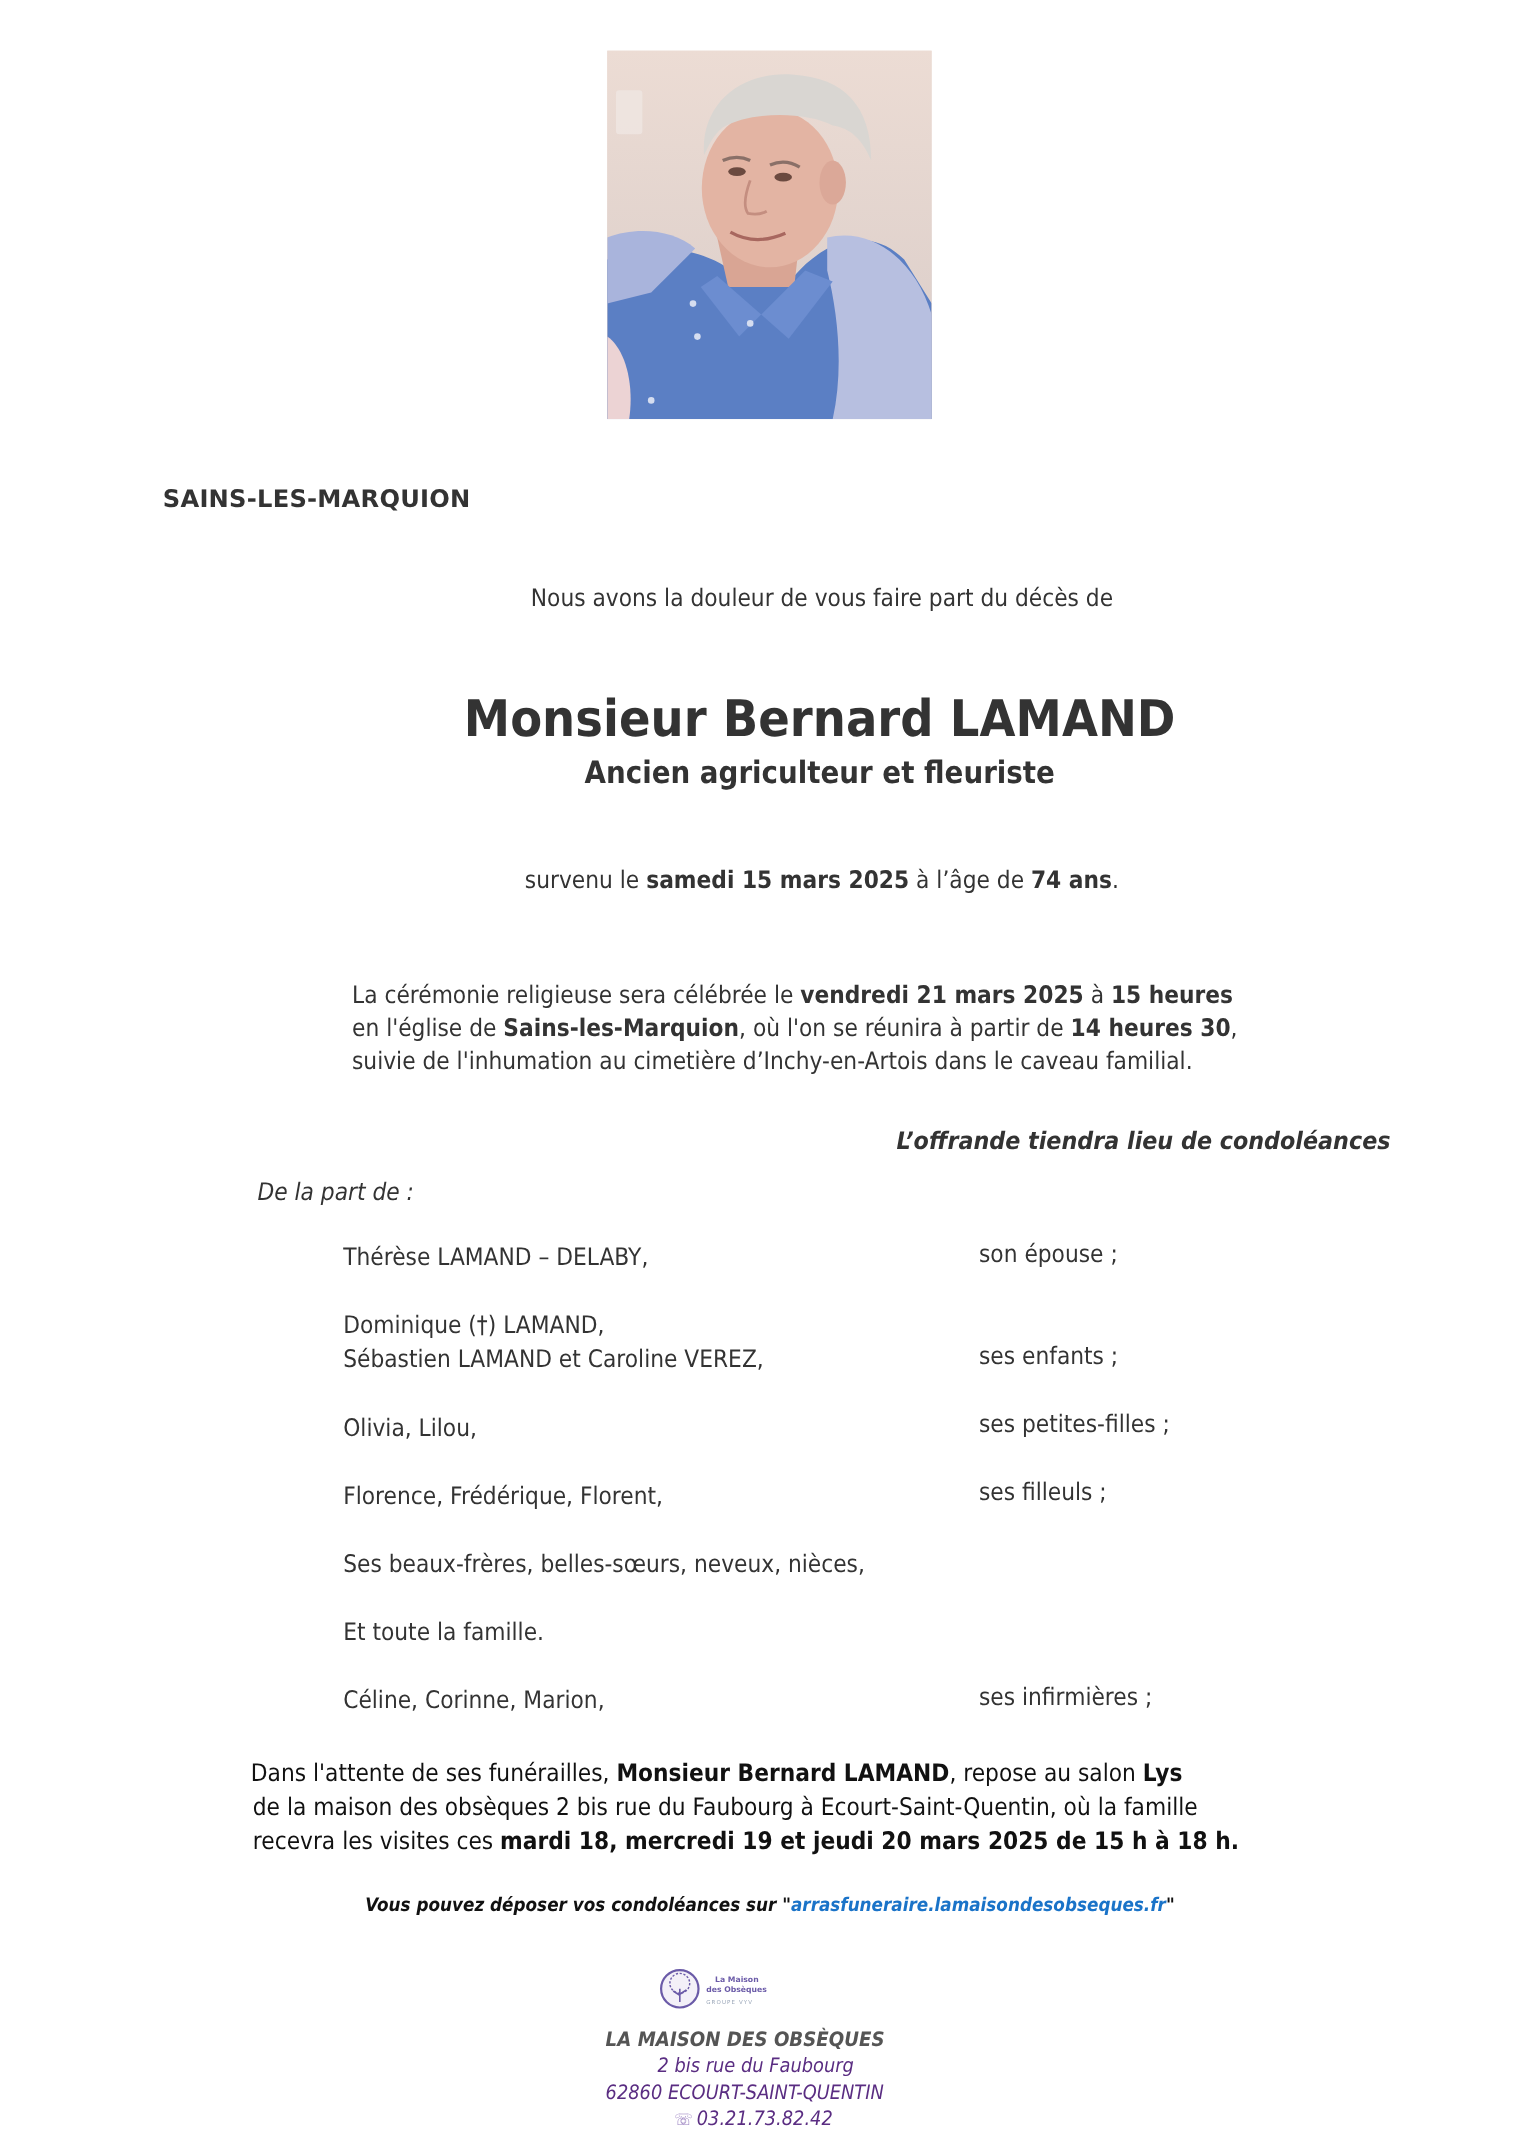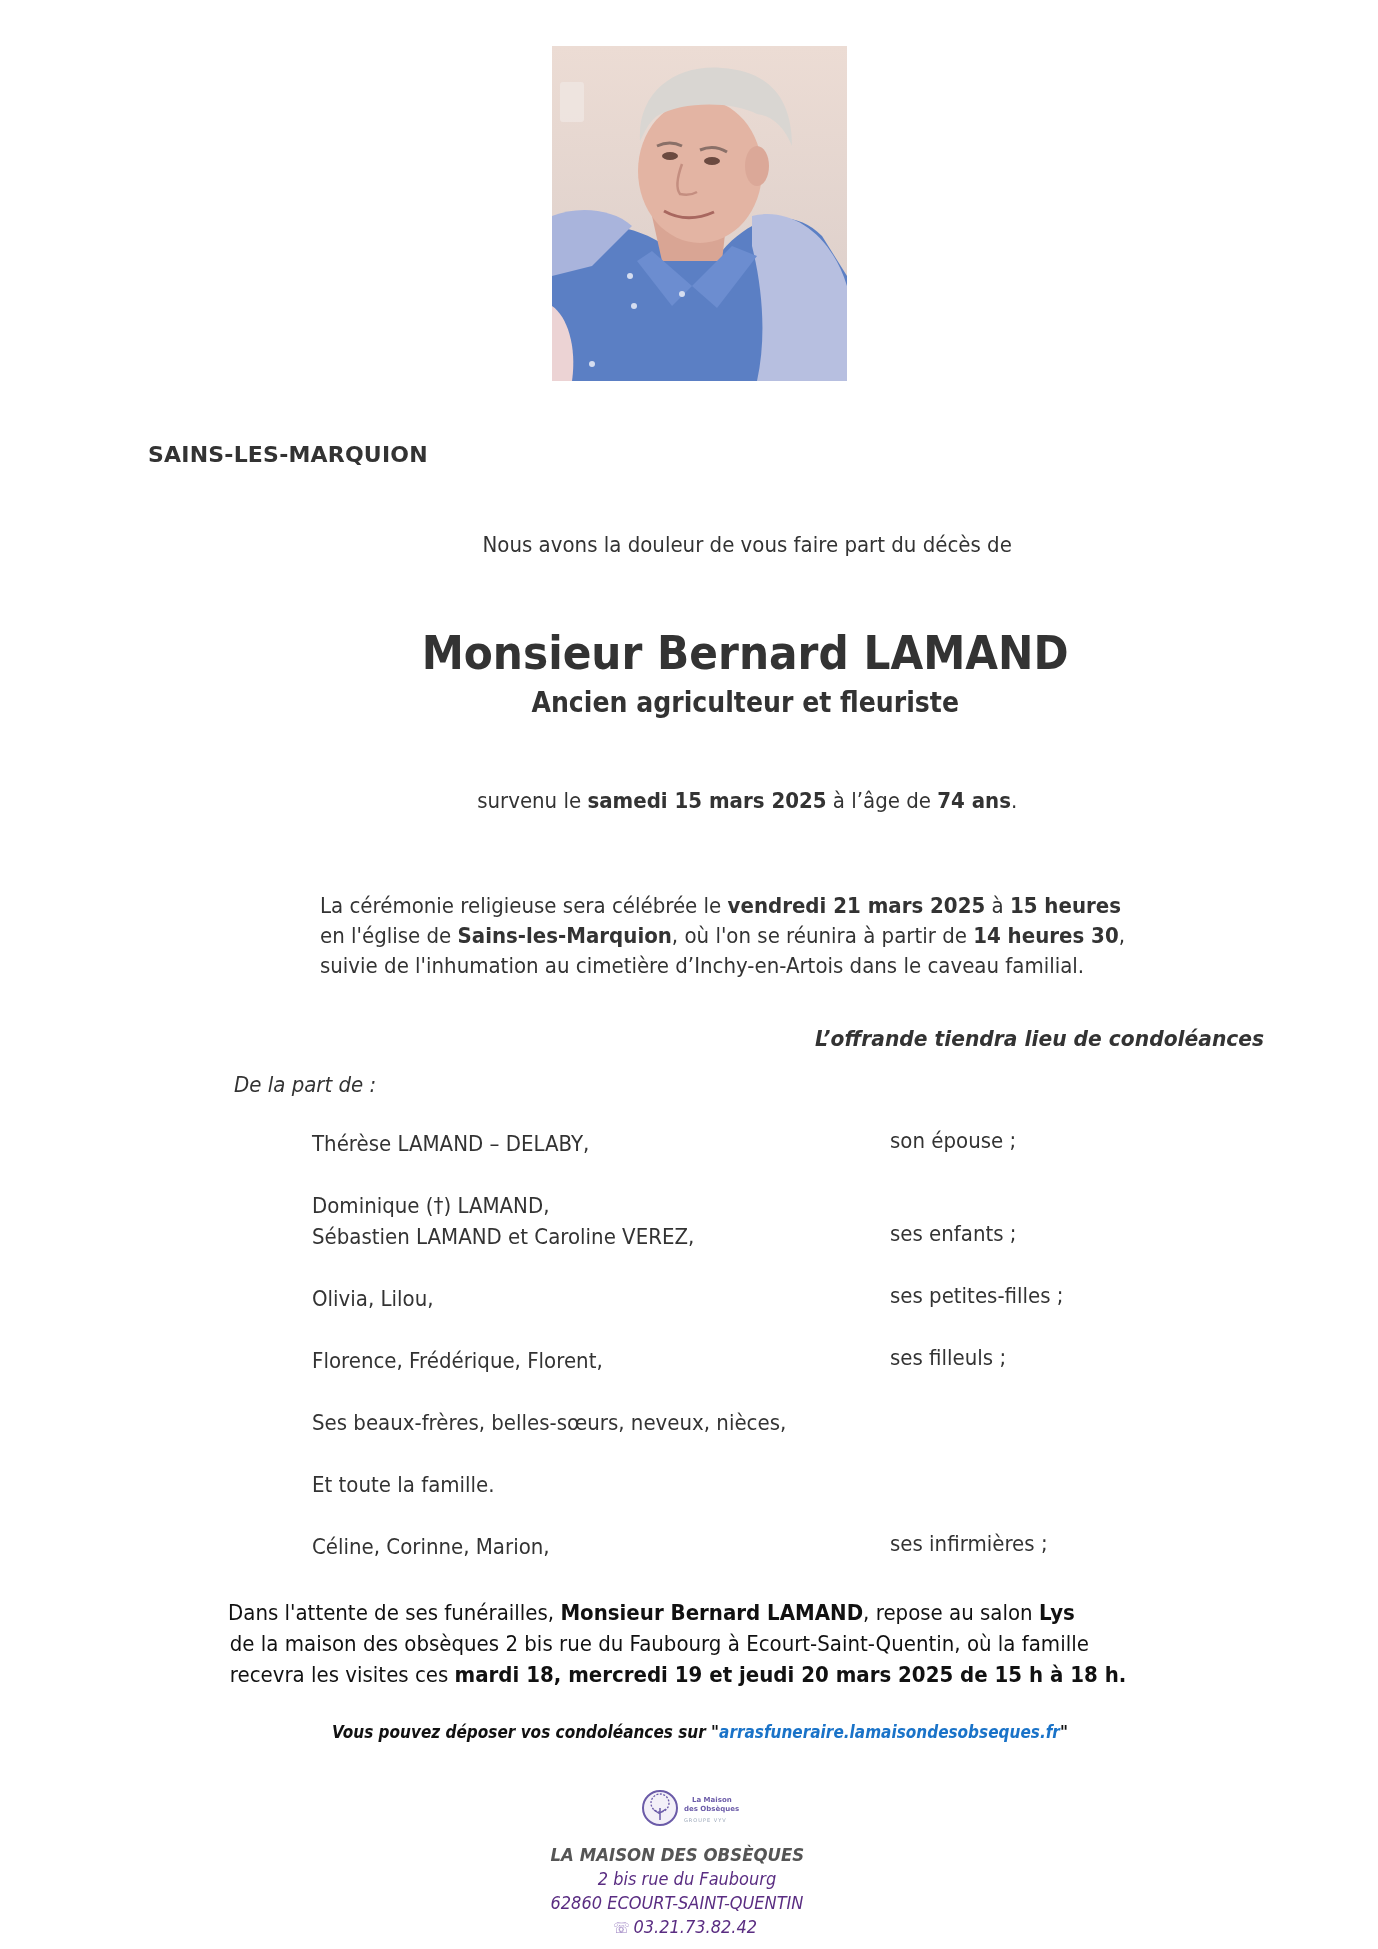--- a/index.html
+++ b/index.html
@@ -22,21 +22,21 @@
   .ceremony { left: 320px; top: 891px; font-size: 22px; line-height: 30px; transform: scaleX(0.9); transform-origin: 0 0; }
   .offrande { left: 815px; top: 1026px; font-size: 22px; font-weight: bold; font-style: italic; transform: scaleX(0.92); transform-origin: 0 0; }
   .fromlabel { left: 234px; top: 1072px; font-size: 22px; font-style: italic; transform: scaleX(0.9); transform-origin: 0 0; }
   .family { left: 312px; top: 1128px; width: 900px; font-size: 22px; }
   .family .row { position: absolute; left: 0; width: 900px; }
   .family .who { position: absolute; left: 0; line-height: 31px; white-space: nowrap; transform: scaleX(0.9); transform-origin: 0 0; }
   .family .rel { position: absolute; left: 578px; white-space: nowrap; transform: scaleX(0.9); transform-origin: 0 0; }
   .repose { left: 228px; top: 1597px; font-size: 22px; line-height: 31px; color: #111; transform: scaleX(0.9); transform-origin: 0 0; }
   .condol { left: 332px; top: 1722px; font-size: 17px; font-weight: bold; font-style: italic; color: #111; transform: scaleX(0.9); transform-origin: 0 0; }
   .condol .link { color: #1a73c8; }
-  .logo { left: 640px; top: 1788px; width: 110px; height: 42px; }
+  .logo { left: 598px; top: 1788px; width: 110px; height: 42px; }
   .fh { left: 0; width: 1378px; text-align: center; font-style: italic; }
   .fh-name { top: 1844px; font-size: 18px; font-weight: bold; color: #555; left: -10px; transform: scaleX(0.92); transform-origin: 669px 0; }
   .fh-addr { top: 1868px; font-size: 18px; color: #5a2d82; transform: scaleX(0.9); transform-origin: 669px 0; }
   .fh-city { top: 1892px; font-size: 18px; color: #5a2d82; left: -10px; transform: scaleX(0.9); transform-origin: 669px 0; }
   .fh-phone { top: 1916px; font-size: 18px; color: #5a2d82; left: -2px; transform: scaleX(0.9); transform-origin: 669px 0; }
   .phone-icon { color: #9a80c0; font-style: normal; font-size: 15px; margin-right: 4px; }
   b { font-weight: bold; }
 </style>
 </head>
 <body>

